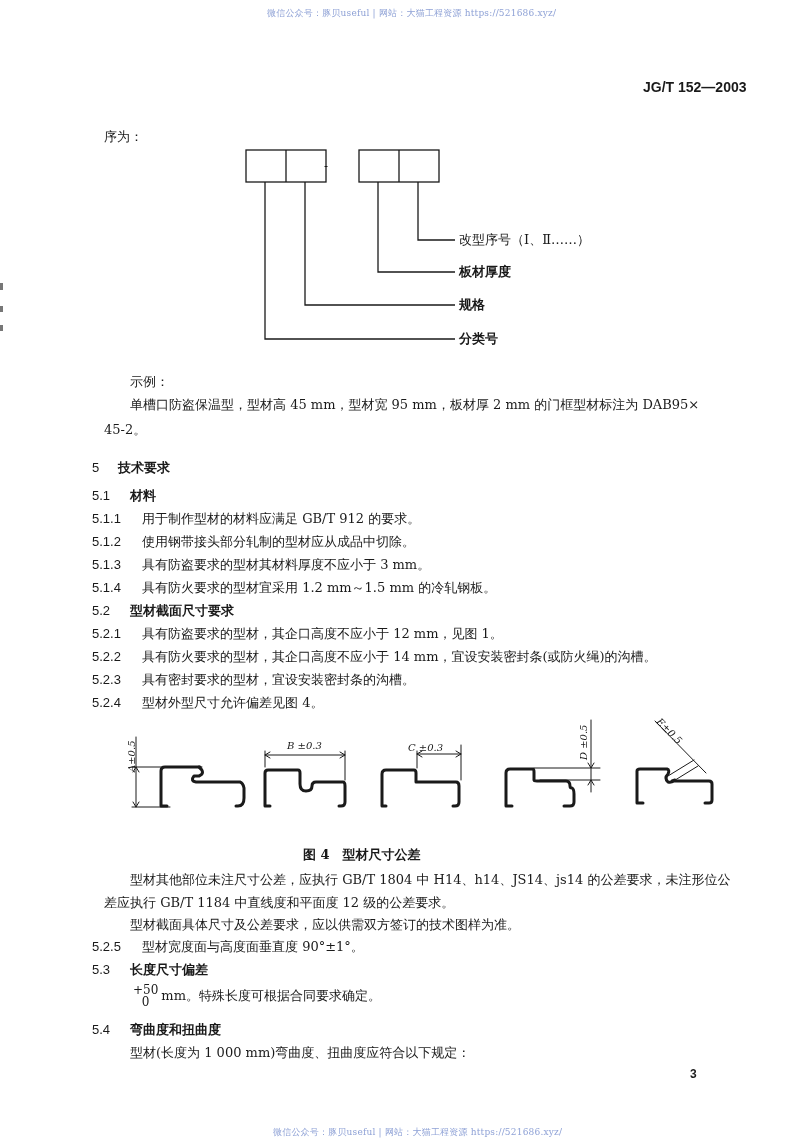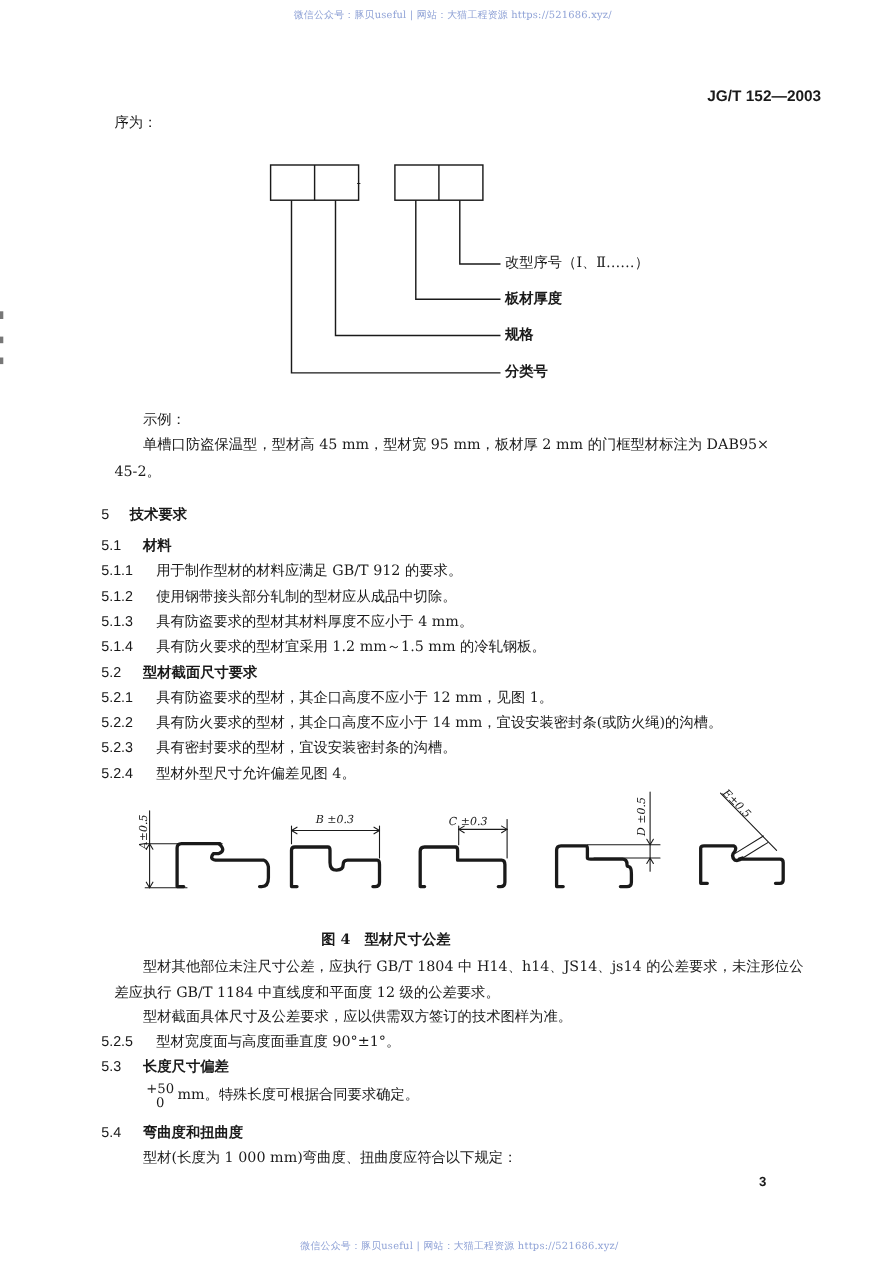--- a/index.html
+++ b/index.html
@@ -24,21 +24,21 @@
 <body>
 
 <div class="abs watermark" style="left:267px; top:7px;">微信公众号：豚贝useful | 网站：大猫工程资源 https://521686.xyz/</div>
 
 <div class="abs std-code" style="left:643px; top:79px;text-align:right;">JG/T 152—2003</div>
 
 <div class="edge-mark" style="top:283px; height:7px;"></div>
 <div class="edge-mark" style="top:306px; height:6px;"></div>
 <div class="edge-mark" style="top:325px; height:6px;"></div>
 
-<div class="abs txt" style="left:104px; top:105px;">序为：</div>
+<div class="abs txt" style="left:104px; top:130px;">序为：</div>
 
 <svg width="800" height="1148">
   <g stroke="#1a1a1a" stroke-width="1.3" fill="none">
     <rect x="246" y="150" width="80" height="32"></rect>
     <line x1="286" y1="150" x2="286" y2="182"></line>
     <rect x="359" y="150" width="80" height="32"></rect>
     <line x1="399" y1="150" x2="399" y2="182"></line>
 
     <polyline points="418,182 418,240 455,240"></polyline>
     <polyline points="378,182 378,272 455,272"></polyline>
@@ -63,21 +63,21 @@
 <div class="abs txt" style="left:92px; top:489px;">
   <span class="secnum" style="width:38px;">5.1</span><span class="h-sec">材料</span>
 </div>
 <div class="abs txt" style="left:92px; top:512px;">
   <span class="secnum" style="width:50px;">5.1.1</span><span>用于制作型材的材料应满足 GB/T 912 的要求。</span>
 </div>
 <div class="abs txt" style="left:92px; top:535px;">
   <span class="secnum" style="width:50px;">5.1.2</span><span>使用钢带接头部分轧制的型材应从成品中切除。</span>
 </div>
 <div class="abs txt" style="left:92px; top:558px;">
-  <span class="secnum" style="width:50px;">5.1.3</span><span>具有防盗要求的型材其材料厚度不应小于 4 mm。</span>
+  <span class="secnum" style="width:50px;">5.1.3</span><span>具有防盗要求的型材其材料厚度不应小于 3 mm。</span>
 </div>
 <div class="abs txt" style="left:92px; top:581px;">
   <span class="secnum" style="width:50px;">5.1.4</span><span>具有防火要求的型材宜采用 1.2 mm～1.5 mm 的冷轧钢板。</span>
 </div>
 
 <div class="abs txt" style="left:92px; top:604px;">
   <span class="secnum" style="width:38px;">5.2</span><span class="h-sec">型材截面尺寸要求</span>
 </div>
 <div class="abs txt" style="left:92px; top:627px;">
   <span class="secnum" style="width:50px;">5.2.1</span><span>具有防盗要求的型材，其企口高度不应小于 12 mm，见图 1。</span>
@@ -149,21 +149,21 @@
       <line x1="655" y1="721" x2="706" y2="773"></line>
     </g>
   </g>
 </svg>
 <div class="abs" style="left:120px; top:733px; font-size:10px; font-style:italic; transform:rotate(-90deg); transform-origin:left top; top:772px; left:126px;">A±0.5</div>
 <div class="abs" style="left:287px; top:740px; font-size:10px; font-style:italic;">B ±0.3</div>
 <div class="abs" style="left:408px; top:742px; font-size:10px; font-style:italic;">C ±0.3</div>
 <div class="abs" style="font-size:10px; font-style:italic; transform:rotate(-90deg); transform-origin:left top; left:578px; top:760px;">D ±0.5</div>
 <div class="abs" style="font-size:10px; font-style:italic; transform:rotate(45deg); transform-origin:left top; left:662px; top:716px;">E±0.5</div>
 
-<div class="abs txt bold" style="left:292px; top:848px;">图 4　型材尺寸公差</div>
+<div class="abs txt bold" style="left:303px; top:848px;">图 4　型材尺寸公差</div>
 
 <div class="abs txt" style="left:130px; top:873px;">型材其他部位未注尺寸公差，应执行 GB/T 1804 中 H14、h14、JS14、js14 的公差要求，未注形位公</div>
 <div class="abs txt" style="left:104px; top:896px;">差应执行 GB/T 1184 中直线度和平面度 12 级的公差要求。</div>
 <div class="abs txt" style="left:130px; top:918px;">型材截面具体尺寸及公差要求，应以供需双方签订的技术图样为准。</div>
 
 <div class="abs txt" style="left:92px; top:940px;">
   <span class="secnum" style="width:50px;">5.2.5</span><span>型材宽度面与高度面垂直度 90°±1°。</span>
 </div>
 
 <div class="abs txt" style="left:92px; top:963px;">

